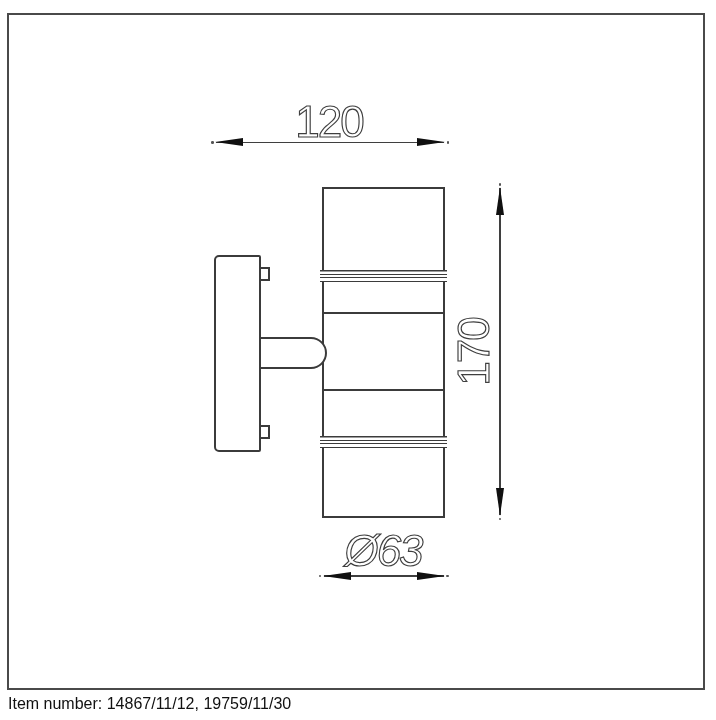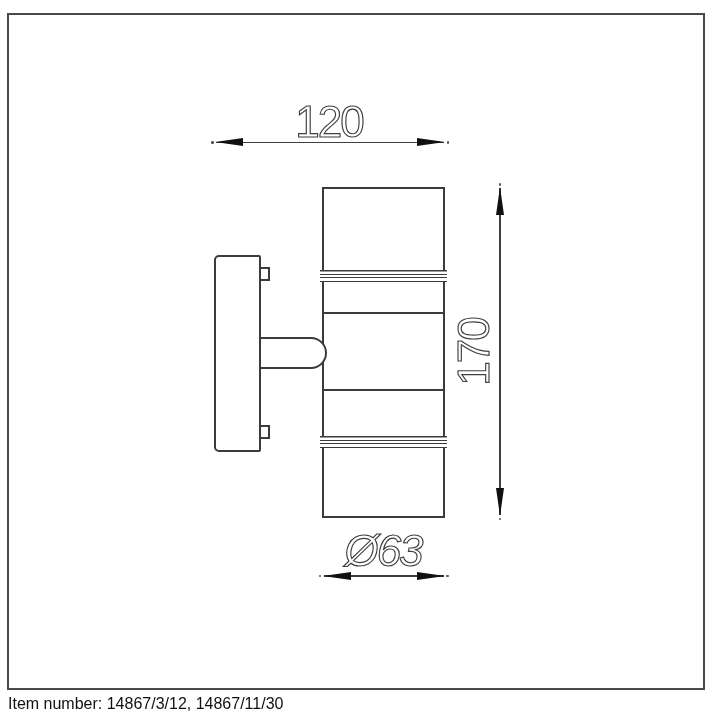--- a/index.html
+++ b/index.html
@@ -173,15 +173,15 @@
     <div class="ah ah-down"></div>
   </div>
 
   <div class="cad-text" style="left:303px; top:529px;font-style:italic;">Ø63</div>
   <div class="dim dim-h" style="left:322.5px; top:571.5px; width:122px;">
     <div class="dline"></div>
     <div class="ah ah-left"></div>
     <div class="ah ah-right"></div>
   </div>
 
-  <div class="footer-text">Item number: 14867/3/12, 14867/11/30</div>
+  <div class="footer-text">Item number: 14867/11/12, 19759/11/30</div>
 
 </div>
 
 </body></html>

